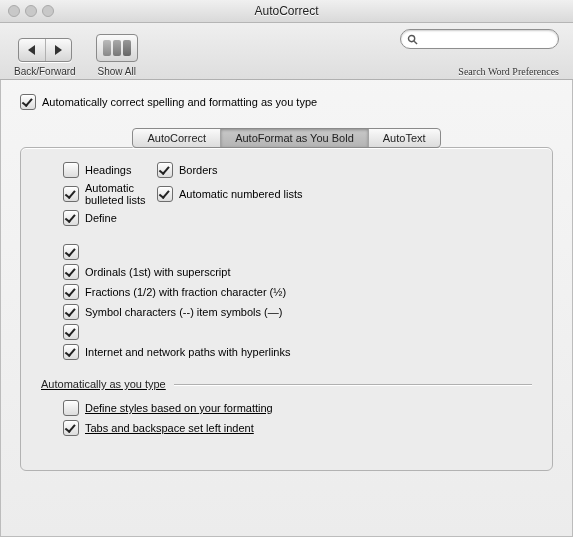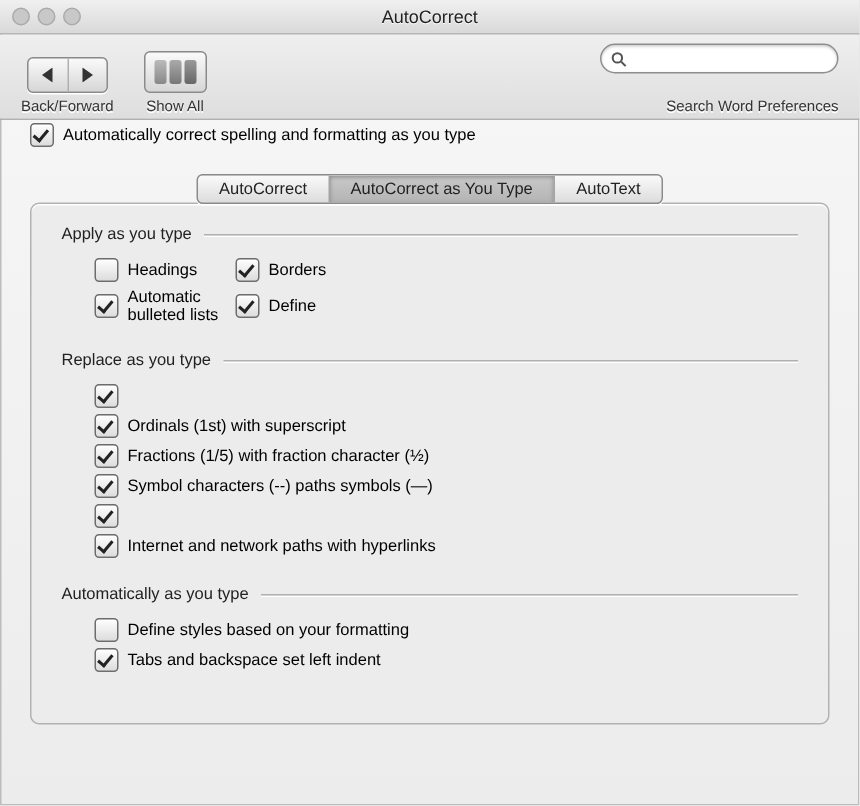--- a/index.html
+++ b/index.html
@@ -18,33 +18,33 @@
   .showall-btn{width:42px;height:28px;border:1px solid #8a8a8a;border-radius:4px;background:linear-gradient(#fafafa,#d6d6d6);display:flex;align-items:center;justify-content:center;gap:2px;}
   .showall-btn .swatch{width:8px;height:16px;border-radius:2px;}
   .sw1{background:linear-gradient(#bbb,#888);}
   .sw2{background:linear-gradient(#aaa,#777);}
   .sw3{background:linear-gradient(#999,#666);}
   .toolbar .spacer{flex:1;}
   .search-wrap{display:flex;flex-direction:column;align-items:flex-end;}
   .search-field{display:flex;align-items:center;width:145px;height:18px;border:1px solid #8e8e8e;border-radius:10px;background:#fff;padding:0 6px;box-shadow:inset 0 1px 2px #ccc;}
   .search-field svg{flex-shrink:0;}
   .search-field input{border:none;outline:none;font-size:11px;flex:1;background:transparent;margin-left:4px;}
-  .search-label{font-size:10px;color:#333;margin-top:17px;text-shadow:0 1px 0 #fff;}
-  .content{flex:1;padding:2px 20px 0 20px;overflow:hidden;border-radius:29px;}
+  .search-label{font-size:10px;color:#333;margin-top:17px;text-shadow:0 1px 0 #fff;font-family:Liberation Serif, serif;}
+  .content{flex:1;padding:14px 20px 0 20px;overflow:hidden;border-radius:29px;}
   .master-check{display:flex;align-items:center;gap:6px;margin-bottom:18px;}
   .cb{width:14px;height:14px;border:1px solid #6d6d6d;border-radius:3px;background:linear-gradient(#fefefe,#dcdcdc);display:inline-flex;align-items:center;justify-content:center;flex-shrink:0;box-shadow:inset 0 1px 0 #fff;}
   .cb.checked::after{content:"";width:8px;height:4px;border:2px solid #222;border-top:none;border-right:none;transform:rotate(-50deg) translate(0,-1px);}
   .tabs-row{display:flex;justify-content:center;margin-bottom:-1px;position:relative;z-index:2;}
   .tabs{display:flex;border:1px solid #8a8a8a;border-radius:4px;overflow:hidden;background:linear-gradient(#fafafa,#dcdcdc);box-shadow:0 1px 0 #fff;}
   .tab{padding:3px 14px;font-size:11px;color:#222;border:none;background:transparent;cursor:pointer;}
   .tab + .tab{border-left:1px solid #a4a4a4;}
   .tab.selected{background:linear-gradient(#c9c9c9,#b4b4b4);box-shadow:inset 0 1px 3px #888;}
   .panel{border:1px solid #b2b2b2;border-radius:6px;background:#ececec;padding:14px 20px 30px 20px;box-shadow:inset 0 1px 0 #fff;}
   .section{margin-bottom:18px;}
-  .section:last-child{margin-bottom:0;}
+  .section:last-child{margin-bottom:0;text-decoration:underline;}
   .sec-head{display:flex;align-items:center;font-size:11px;color:#222;margin-bottom:10px;}
   .sec-head .line{flex:1;height:1px;background:#b0b0b0;margin-left:8px;box-shadow:0 1px 0 #fff;}
   .opt-row{display:flex;align-items:center;gap:6px;margin:4px 0 4px 22px;}
   .opt-grid{display:grid;grid-template-columns:90px auto;column-gap:4px;row-gap:4px;margin-left:22px;}
   .opt-grid .opt-row{margin:0;}
 </style>
 </head>
 <body>
 
 <div class="window">
@@ -101,71 +101,67 @@
   <div class="content">
 
     <div class="master-check">
       <span class="cb checked"></span>
       <span>Automatically correct spelling and formatting as you type</span>
     </div>
 
     <div class="tabs-row">
       <div class="tabs">
         <button class="tab">AutoCorrect</button>
-        <button class="tab selected">AutoCorrect as You Type</button>
+        <button class="tab selected">AutoFormat as You Bold</button>
         <button class="tab">AutoText</button>
       </div>
     </div>
 
     <div class="panel">
 
       <div class="section">
-        <div class="sec-head">
-          <span>Apply as you type</span>
-          <span class="line"></span>
-        </div>
         <div class="opt-grid">
           <div class="opt-row">
             <span class="cb"></span>
             <span>Headings</span>
           </div>
           <div class="opt-row">
             <span class="cb checked"></span>
             <span>Borders</span>
           </div>
           <div class="opt-row">
             <span class="cb checked"></span>
             <span>Automatic bulleted lists</span>
           </div>
           <div class="opt-row">
             <span class="cb checked"></span>
+            <span>Automatic numbered lists</span>
+          </div>
+          <div class="opt-row">
+            <span class="cb checked"></span>
             <span>Define</span>
           </div>
         </div>
       </div>
 
       <div class="section">
-        <div class="sec-head">
-          <span>Replace as you type</span>
-          <span class="line"></span>
-        </div>
         <div class="opt-row">
           <span class="cb checked"></span>
         </div>
         <div class="opt-row">
           <span class="cb checked"></span>
           <span>Ordinals (1st) with superscript</span>
         </div>
         <div class="opt-row">
           <span class="cb checked"></span>
-          <span>Fractions (1/5) with fraction character (½)</span>
+          <span>Fractions (1/2) with fraction character (½)</span>
         </div>
         <div class="opt-row">
           <span class="cb checked"></span>
-          <span>Symbol characters (--) paths symbols (—)</span>
+          <span>Symbol characters (--) item symbols (—)</span>
         </div>
         <div class="opt-row">
           <span class="cb checked"></span>
         </div>
         <div class="opt-row">
           <span class="cb checked"></span>
           <span>Internet and network paths with hyperlinks</span>
         </div>
       </div>
 

